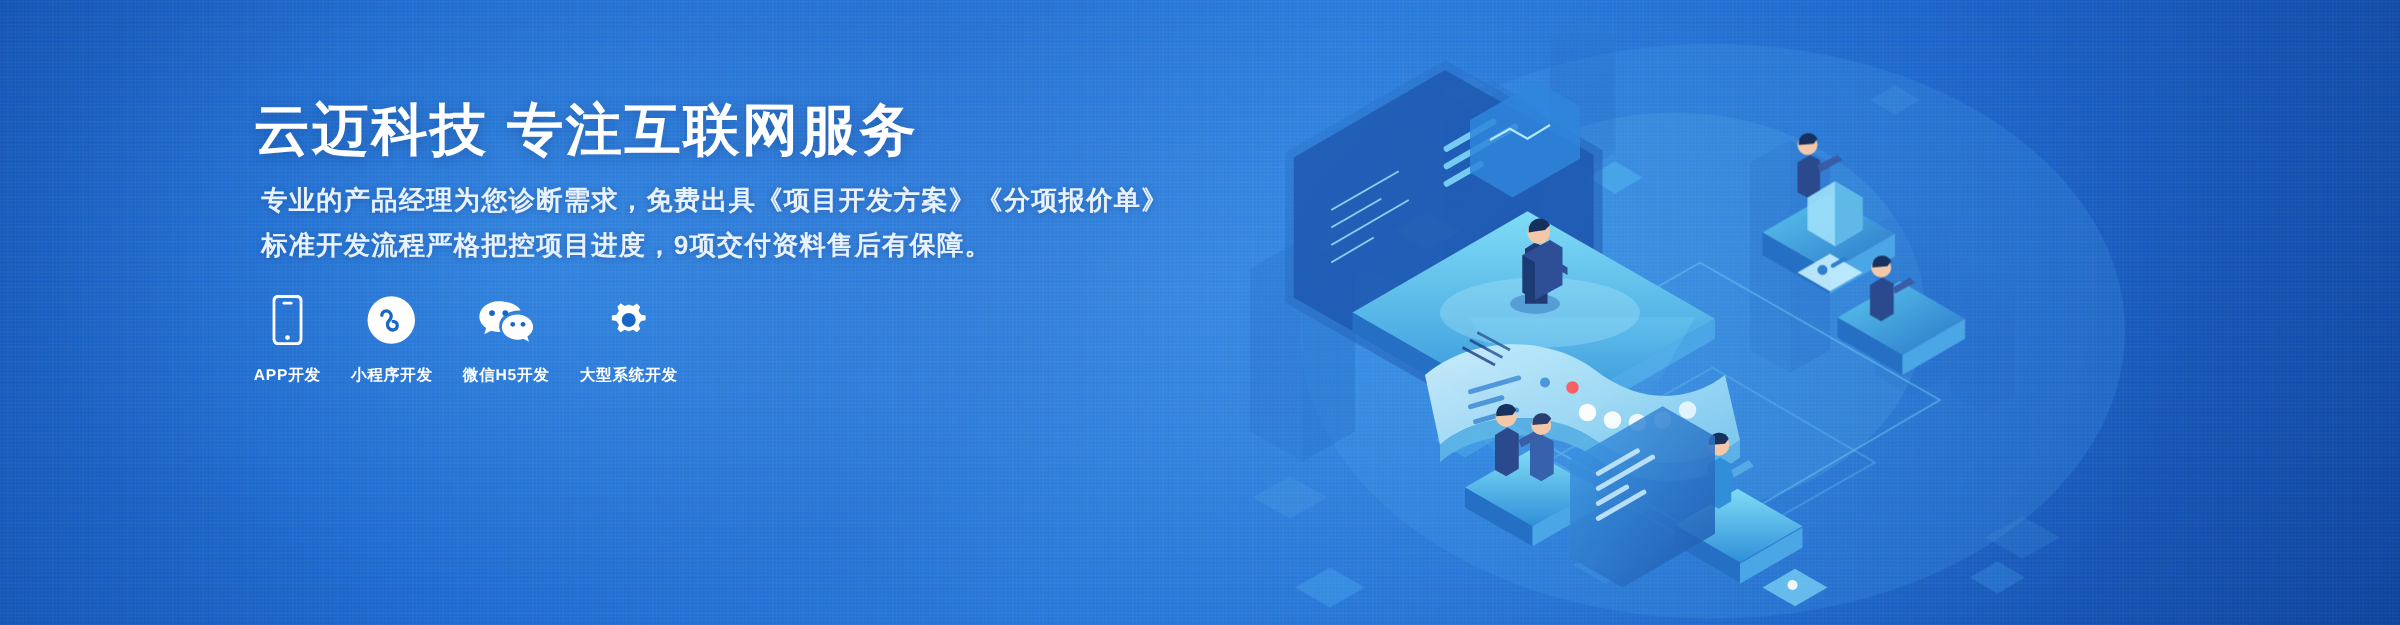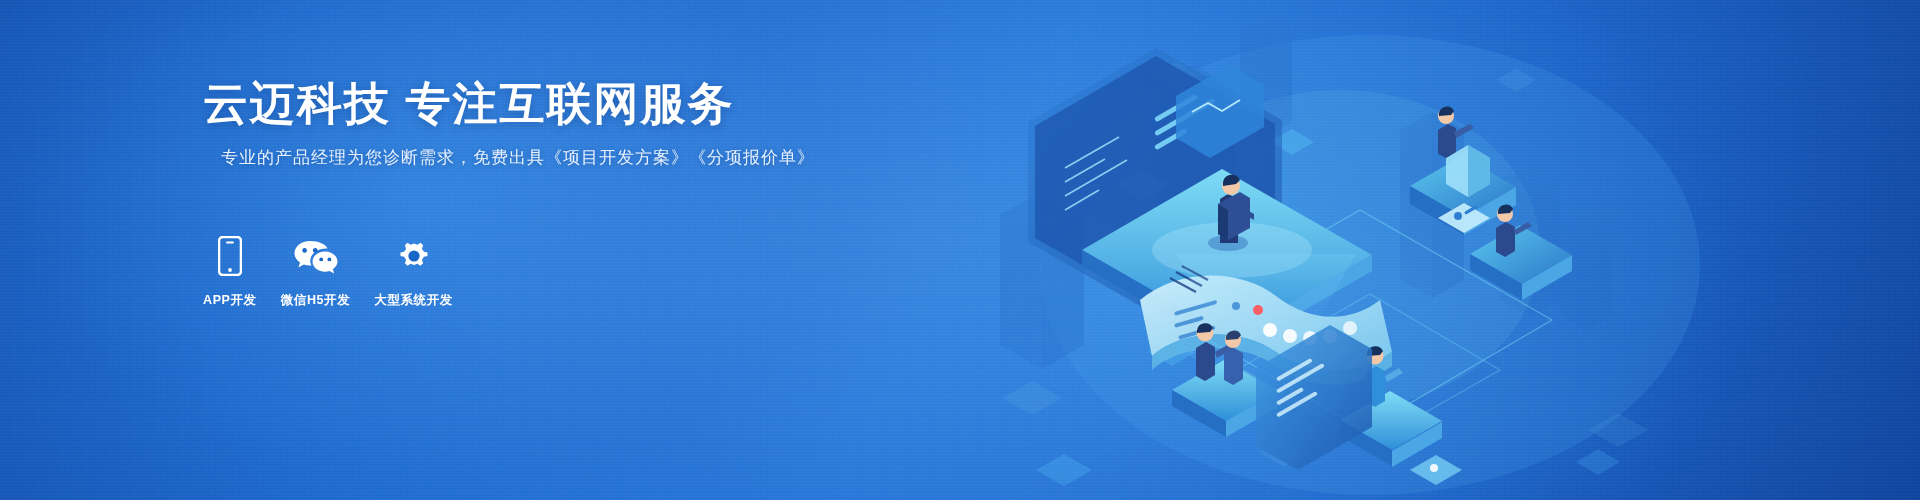--- a/index.html
+++ b/index.html
@@ -37,23 +37,23 @@
   .content { position:absolute; left:203px; top:0; width:760px; height:448px; z-index:6; }
 
   .headline {
     position:absolute; top:74px; left:0;
     font-size:45px; font-weight:bold; color:#ffffff;
     letter-spacing:2px; white-space:nowrap;
     text-shadow:0 2px 10px rgba(0,30,90,0.30);
   }
 
   .sub-line {
-    position:absolute; left:18px;
-    font-size:17px; color:#e8f2ff; letter-spacing:1px;
-    white-space:nowrap; font-weight:normal;
+    position:absolute; left:6px;
+    font-size:21px; color:#e8f2ff; letter-spacing:1px;
+    white-space:nowrap; font-weight:bold;
     text-shadow:0 1px 5px rgba(0,30,90,0.28);
   }
   .sub-line.l1 { top:146px; }
   .sub-line.l2 { top:182px; }
 
   
   .icon-row { position:absolute; top:234px; left:0; display:flex; align-items:flex-end; }
   .icon-item {
     display:flex; flex-direction:column; align-items:center;
     width:auto; margin-right:24px;
@@ -315,34 +315,46 @@
 
   <div class="texture"></div>
   <div class="vignette"></div>
 
   <div class="content">
 
     <div class="headline">云迈科技 专注互联网服务</div>
 
     <div class="sub-line l1">专业的产品经理为您诊断需求，免费出具《项目开发方案》《分项报价单》</div>
 
+    <div class="sub-line l2">标准开发流程严格把控项目进度，9项交付资料售后有保障。</div>
 
     <div class="icon-row">
 
       <div class="icon-item">
         <span class="icon-box">
           <svg width="24" height="40" viewBox="0 0 24 40">
             <rect x="1" y="1" width="22" height="38" rx="4" fill="none" stroke="#ffffff" stroke-width="2.6"></rect>
             <rect x="8" y="5.4" width="8" height="2.2" rx="1.1" fill="#ffffff"></rect>
             <circle cx="12" cy="34" r="1.9" fill="#ffffff"></circle>
           </svg>
         </span>
         <span class="icon-label">APP开发</span>
       </div>
 
+      <div class="icon-item">
+        <span class="icon-box">
+          <svg width="40" height="40" viewBox="0 0 40 40">
+            <circle cx="20" cy="20" r="19" fill="#ffffff"></circle>
+            <path d="M12.5 16.2 c0 -3.2 3.6 -4.6 5.9 -2.6 c2.1 1.8 2.1 4.6 0.1 6.6
+                     c-2.1 2.1 -2.1 5.1 0.2 6.9 c2.4 1.9 6.1 0.5 6.1 -2.8
+                     c0 -2.0 -1.5 -3.3 -3.3 -3.3" fill="none" stroke="#1667c8" stroke-width="2.6" stroke-linecap="round"></path>
+          </svg>
+        </span>
+        <span class="icon-label">小程序开发</span>
+      </div>
 
       <div class="icon-item">
         <span class="icon-box">
           <svg width="46" height="40" viewBox="0 0 46 40">
             <path d="M17 5 C8.2 5 1.5 10.6 1.5 17.2 c0 3.7 2.1 7 5.5 9.2 l-1.6 5.0 l5.4 -2.8
                      c1.9 0.6 4.0 0.9 6.2 0.9 c0.5 0 1.0 0 1.5 -0.05
                      C17.6 28.0 17.3 26.5 17.3 25 c0 -7.0 6.9 -12.6 15.4 -12.6 c0.6 0 1.2 0.03 1.8 0.08
                      C32.9 8.4 25.7 5 17 5 z" fill="#ffffff"></path>
             <circle cx="11.6" cy="14.4" r="2.3" fill="#1667c8"></circle>
             <circle cx="22.2" cy="14.4" r="2.3" fill="#1667c8"></circle>

